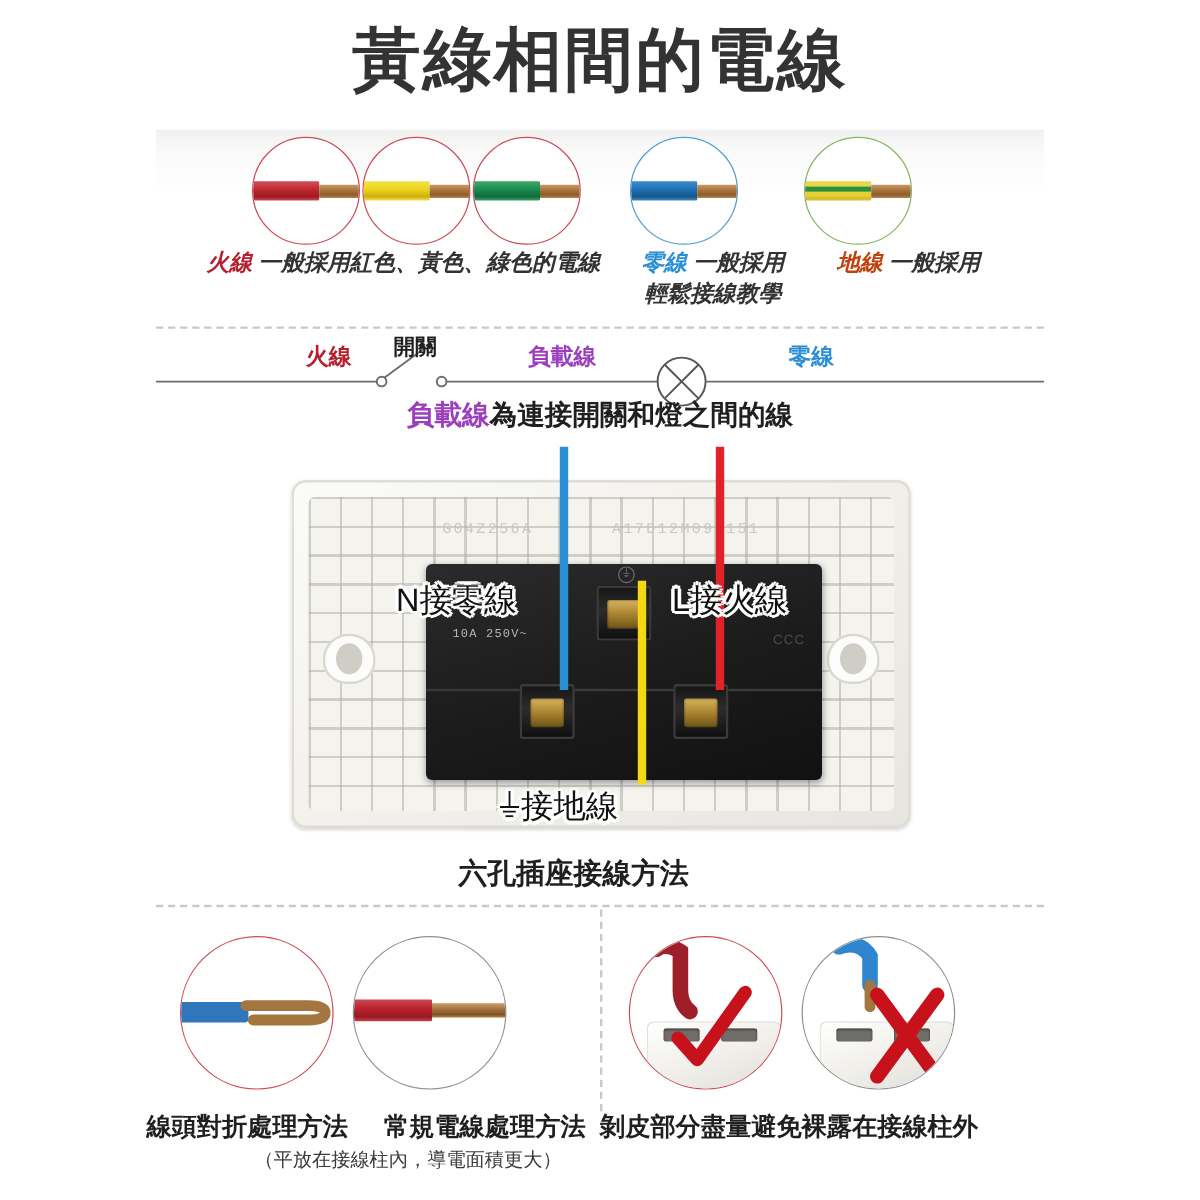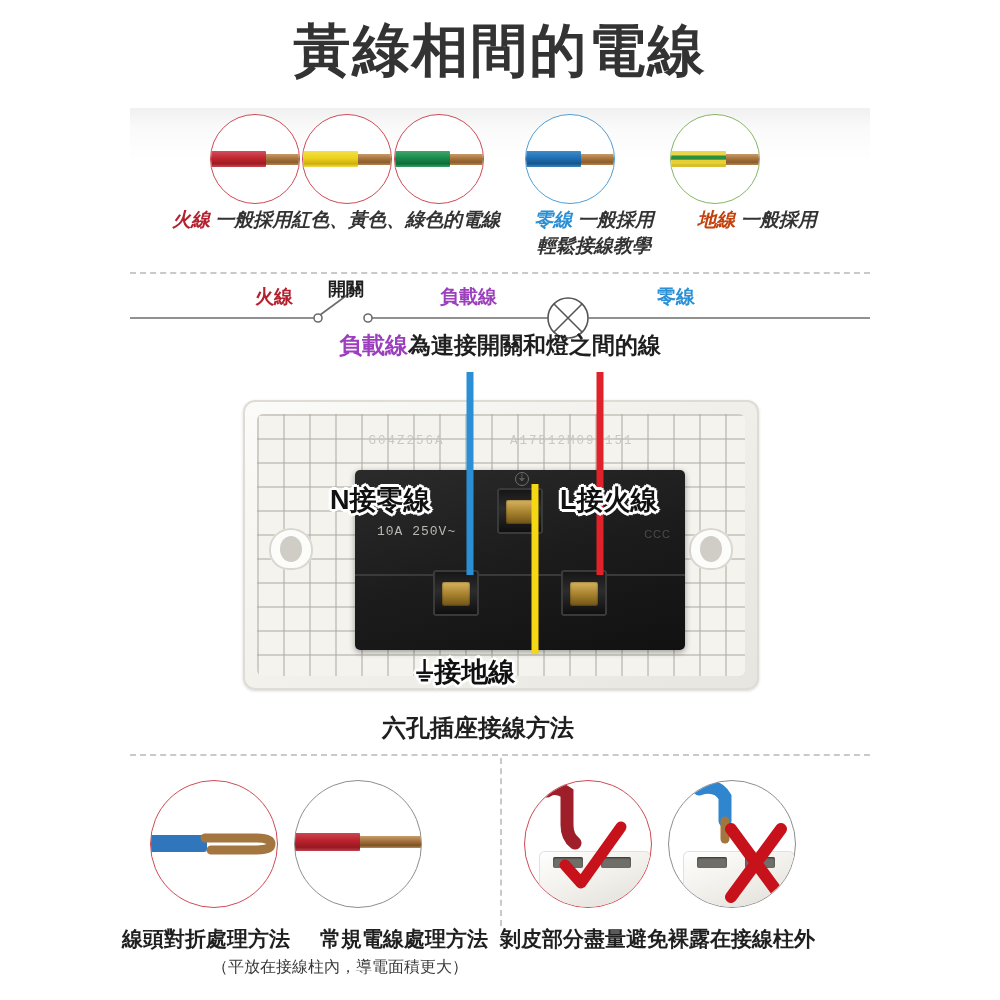--- a/index.html
+++ b/index.html
@@ -245,21 +245,21 @@
     position: absolute;
     left: 0; right: 0;
     top: 104px;
     height: 2px;
     background: #3a3a3a;
   }
   .rating {
     position: absolute;
     top: 54px;
     left: 22px;
-    font-size: 13px;
+    font-size: 10px;
     letter-spacing: 1px;
     color: #b9b7b0;
     font-family: "Liberation Mono", "DejaVu Sans Mono", monospace;
   }
   .ccc-mark {
     position: absolute;
     right: 14px;
     top: 58px;
     font-size: 11px;
     color: #4c4c4c;
@@ -300,21 +300,21 @@
     line-height: 11px;
     text-align: center;
   }
 
   
   .socket-wires { position: absolute; top: 0; left: 0; }
 
   .socket-label {
     position: absolute;
     font-size: 27px;
-    font-weight: bold;
+    font-weight: normal;
     color: #111111;
     white-space: nowrap;
     text-shadow:
       -2px -2px 0 #fff,  2px -2px 0 #fff,
       -2px  2px 0 #fff,  2px  2px 0 #fff,
       -3px  0   0 #fff,  3px  0   0 #fff,
        0   -3px 0 #fff,  0    3px 0 #fff;
   }
   .lab-n     { left: 105px; top: 110px; }
   .lab-l     { left: 335px; top: 110px; }

